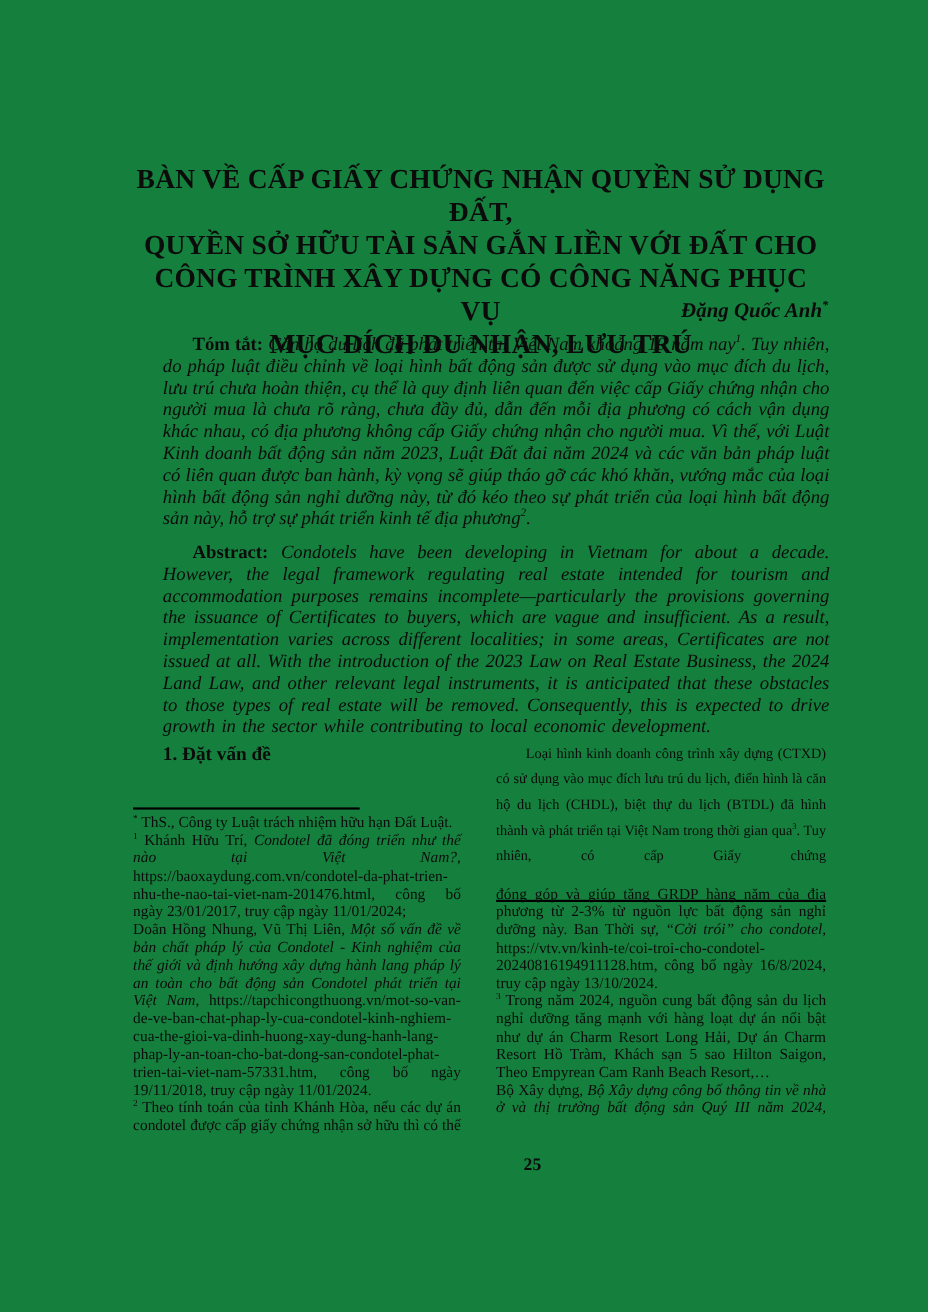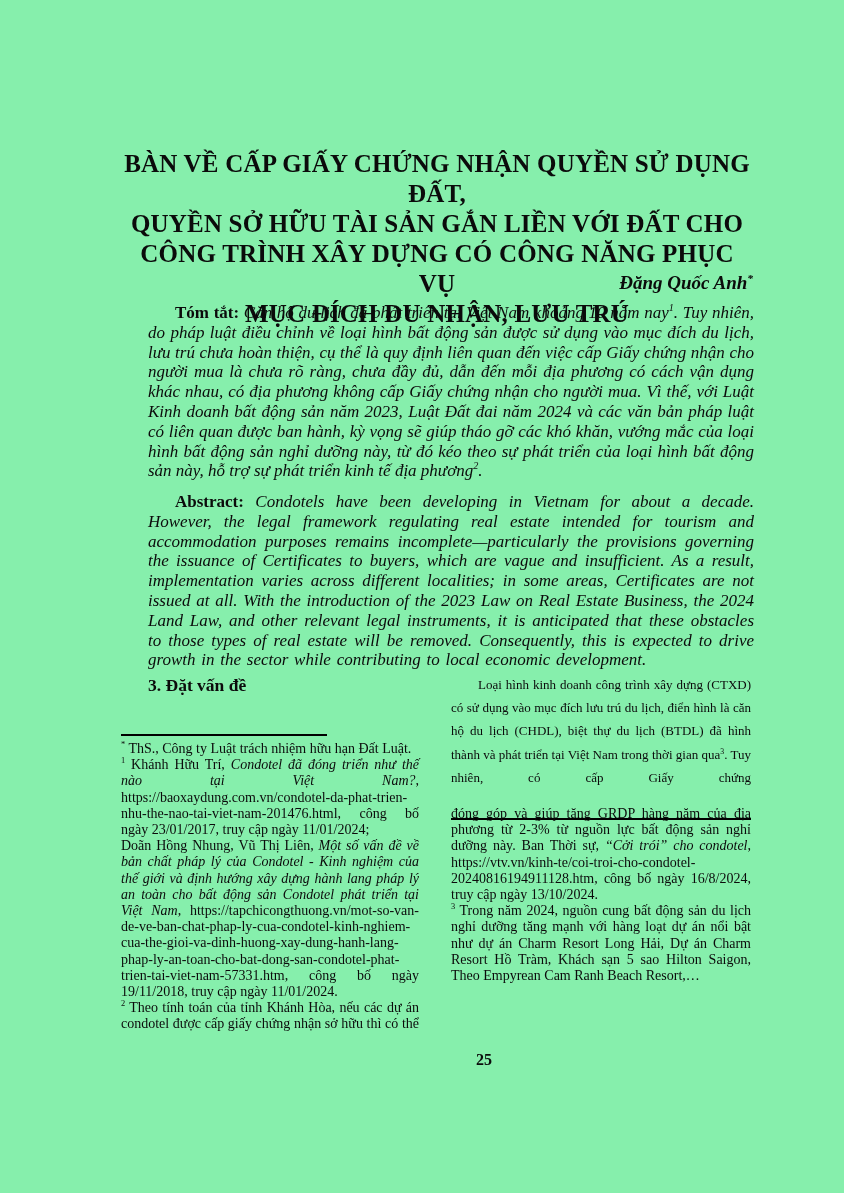--- a/index.html
+++ b/index.html
@@ -2,21 +2,21 @@
 <html lang="vi"><head>
 <meta charset="utf-8">
 <style>
   html,body { margin:0; padding:0; }
   body {
     width:844px; height:1193px;
     background:#ffffff;
     font-family:"Liberation Serif","DejaVu Serif",serif;
     color:#0b0b0b;
   }
-  .page { position:relative; width:844px; height:1193px; background:#86efac; overflow:hidden; }
+  .page { position:relative; width:844px; height:1193px; background:#15803d; overflow:hidden; }
 
   .title {
     position:absolute; left:121px; top:149px; width:632px;
     text-align:center; font-weight:700; font-size:25px; line-height:30px;
     letter-spacing:0.2px; margin:0;
   }
   .title span { display:block; }
 
   .author {
     position:absolute; left:121px; top:272px; width:632px;
@@ -72,35 +72,36 @@
     <span>CÔNG TRÌNH XÂY DỰNG CÓ CÔNG NĂNG PHỤC VỤ</span>
     <span>MỤC ĐÍCH DU NHẬN, LƯU TRÚ</span>
   </h1>
 
   <div class="author"><span>Đặng Quốc Anh</span><sup>*</sup></div>
 
   <p class="abstract abs-vi"><span class="lbl">Tóm tắt:</span><span> Căn hộ du lịch đã phát triển tại Việt Nam khoảng 10 năm nay</span><sup>1</sup><span>. Tuy nhiên, do pháp luật điều chỉnh về loại hình bất động sản được sử dụng vào mục đích du lịch, lưu trú chưa hoàn thiện, cụ thể là quy định liên quan đến việc cấp Giấy chứng nhận cho người mua là chưa rõ ràng, chưa đầy đủ, dẫn đến mỗi địa phương có cách vận dụng khác nhau, có địa phương không cấp Giấy chứng nhận cho người mua. Vì thế, với Luật Kinh doanh bất động sản năm 2023, Luật Đất đai năm 2024 và các văn bản pháp luật có liên quan được ban hành, kỳ vọng sẽ giúp tháo gỡ các khó khăn, vướng mắc của loại hình bất động sản nghỉ dưỡng này, từ đó kéo theo sự phát triển của loại hình bất động sản này, hỗ trợ sự phát triển kinh tế địa phương</span><sup>2</sup><span>.</span></p>
 
   <p class="abstract abs-en"><span class="lbl">Abstract:</span><span> Condotels have been developing in Vietnam for about a decade. However, the legal framework regulating real estate intended for tourism and accommodation purposes remains incomplete—particularly the provisions governing the issuance of Certificates to buyers, which are vague and insufficient. As a result, implementation varies across different localities; in some areas, Certificates are not issued at all. With the introduction of the 2023 Law on Real Estate Business, the 2024 Land Law, and other relevant legal instruments, it is anticipated that these obstacles to those types of real estate will be removed. Consequently, this is expected to drive growth in the sector while contributing to local economic development.</span></p>
 
-  <h2 class="heading">3. Đặt vấn đề</h2>
+  <h2 class="heading">1. Đặt vấn đề</h2>
 
   <p class="body-col"><span>Loại hình kinh doanh công trình xây dựng (CTXD) có sử dụng vào mục đích lưu trú du lịch, điển hình là căn hộ du lịch (CHDL), biệt thự du lịch (BTDL) đã hình thành và phát triển tại Việt Nam trong thời gian qua</span><sup>3</sup><span>. Tuy nhiên, có cấp Giấy chứng</span></p>
 
   <div class="sep sep-left"></div>
 
   <div class="fns fns-left">
     <p><sup>*</sup><span> ThS., Công ty Luật trách nhiệm hữu hạn Đất Luật.</span></p>
     <p><sup>1</sup><span> Khánh Hữu Trí, </span><span class="it">Condotel đã đóng triển như thế nào tại Việt Nam?</span><span>, https://baoxaydung.com.vn/condotel-da-phat-trien-nhu-the-nao-tai-viet-nam-201476.html, công bố ngày 23/01/2017, truy cập ngày 11/01/2024;</span></p>
     <p><span>Doãn Hồng Nhung, Vũ Thị Liên, </span><span class="it">Một số vấn đề về bản chất pháp lý của Condotel - Kinh nghiệm của thế giới và định hướng xây dựng hành lang pháp lý an toàn cho bất động sản Condotel phát triển tại Việt Nam</span><span>, https://tapchicongthuong.vn/mot-so-van-de-ve-ban-chat-phap-ly-cua-condotel-kinh-nghiem-cua-the-gioi-va-dinh-huong-xay-dung-hanh-lang-phap-ly-an-toan-cho-bat-dong-san-condotel-phat-trien-tai-viet-nam-57331.htm, công bố ngày 19/11/2018, truy cập ngày 11/01/2024.</span></p>
     <p class="jlast"><sup>2</sup><span> Theo tính toán của tỉnh Khánh Hòa, nếu các dự án condotel được cấp giấy chứng nhận sở hữu thì có thể</span></p>
   </div>
 
   <div class="sep sep-right"></div>
 
   <div class="fns fns-right">
     <p><span>đóng góp và giúp tăng GRDP hàng năm của địa phương từ 2-3% từ nguồn lực bất động sản nghỉ dưỡng này. Ban Thời sự, </span><span class="it">“Cởi trói” cho condotel</span><span>, https://vtv.vn/kinh-te/coi-troi-cho-condotel-20240816194911128.htm, công bố ngày 16/8/2024, truy cập ngày 13/10/2024.</span></p>
     <p><sup>3</sup><span> Trong năm 2024, nguồn cung bất động sản du lịch nghỉ dưỡng tăng mạnh với hàng loạt dự án nổi bật như dự án Charm Resort Long Hải, Dự án Charm Resort Hồ Tràm, Khách sạn 5 sao Hilton Saigon, Theo Empyrean Cam Ranh Beach Resort,…</span></p>
+    <p class="jlast"><span>Bộ Xây dựng, </span><span class="it">Bộ Xây dựng công bố thông tin về nhà ở và thị trường bất động sản Quý III năm 2024,</span></p>
   </div>
 
   <div class="pagenum">25</div>
 
 </div>
 
 </body></html>

